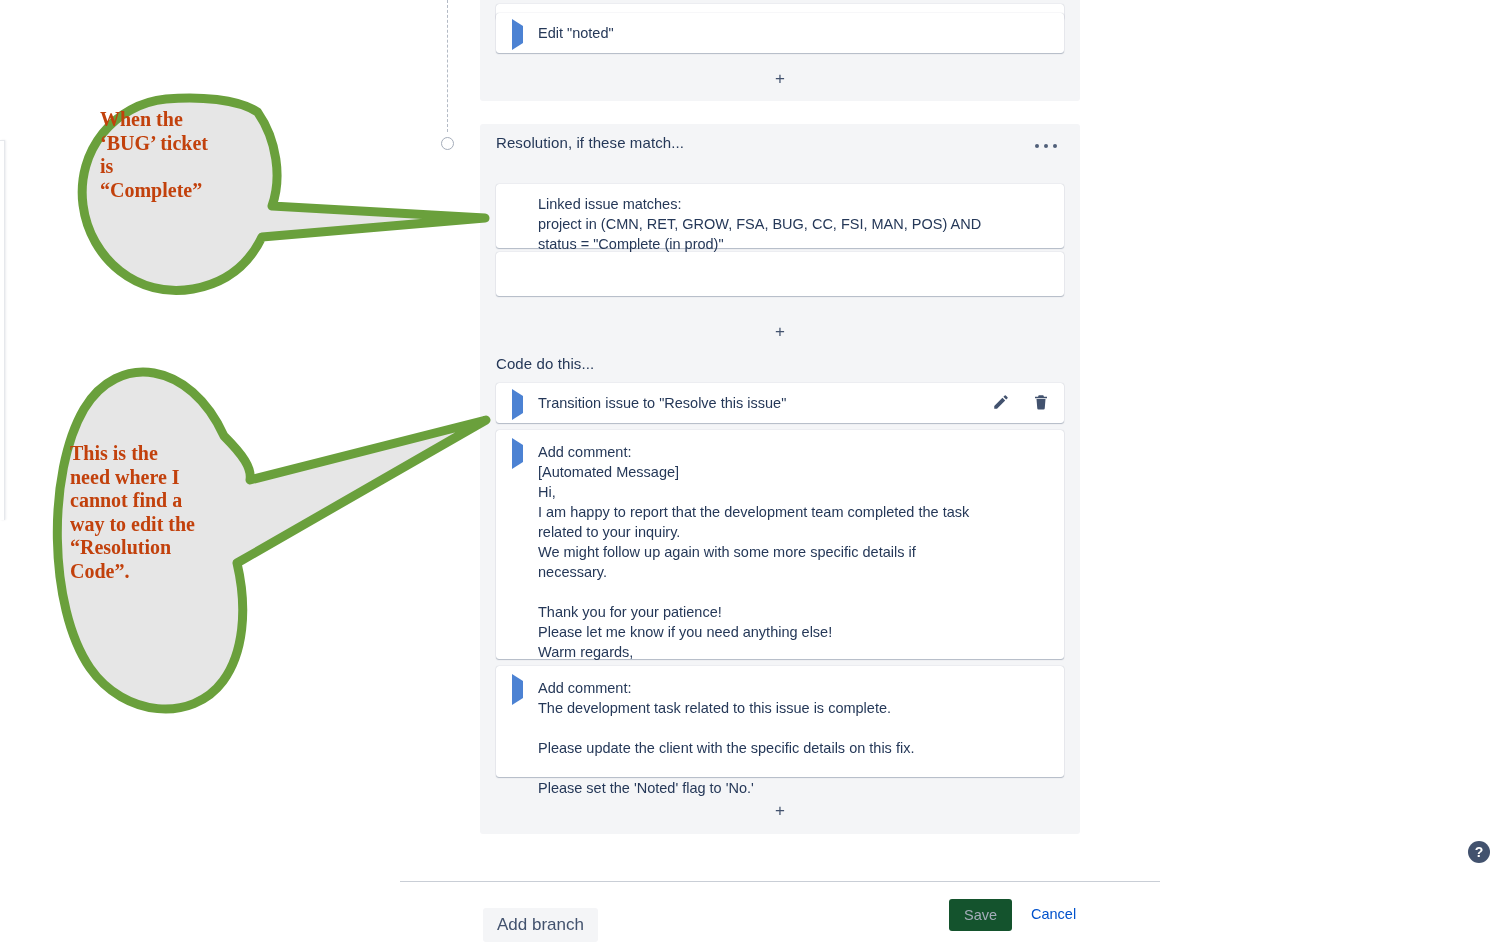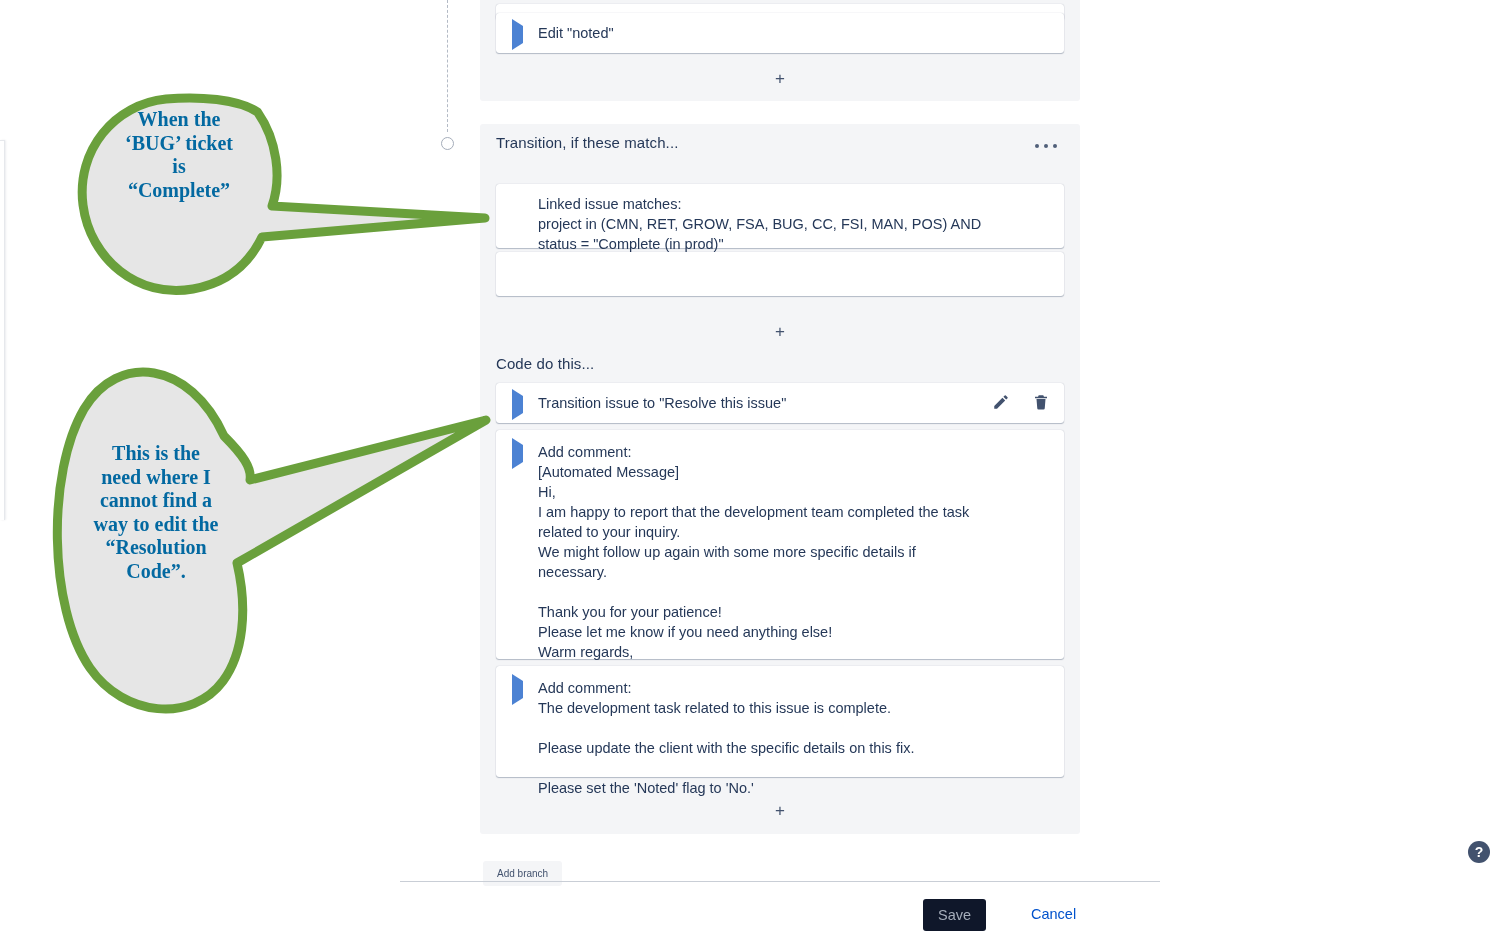--- a/index.html
+++ b/index.html
@@ -94,36 +94,36 @@
 
   
   .plus {
     position:absolute; width:20px; height:20px;
     color:#42526e; font-size:17px; line-height:20px;
     text-align:center; cursor:pointer; font-weight:400;
   }
 
   
   .add-branch {
-    position:absolute; left:483px; top:861px;
+    position:absolute; left:483px; top:908px;
     background:#f4f5f7; border-radius:3px;
     padding:7px 14px 7px 14px;
-    font-size:10px; color:#42526e;
+    font-size:17px; color:#42526e;
     cursor:pointer; white-space:nowrap;
   }
 
   
   .footer-divider {
     position:absolute; left:400px; top:881px; width:760px; height:1px;
     background:#c9ced6;
   }
   .save-btn {
-    position:absolute; left:923px; top:899px;
+    position:absolute; left:949px; top:899px;
     width:63px; height:32px; border:none; border-radius:3px;
-    background:#0f172a; color:#a5adba;
+    background:#14532d; color:#a5adba;
     font-size:14.5px; font-family:inherit; cursor:default;
   }
   .cancel-link {
     position:absolute; left:1023px; top:906px;
     font-size:14.5px; color:#0052cc; cursor:pointer;margin-left:8px;
   }
 
   
   .help-btn {
     position:absolute; left:1468px; top:841px;
@@ -134,22 +134,21 @@
     cursor:pointer;
   }
 
   
   .callout-svg { position:absolute; left:0; top:0; width:1504px; height:945px;
                  pointer-events:none; }
   .callout-text {
     position:absolute;
     font-family:"Liberation Serif", serif;
     font-weight:bold;
-    color:#0369a1;
-    text-align:center;
+    color:#c2410c;
     line-height:1.18;
     white-space:pre-line;
     pointer-events:none;
   }
   #callout-text-1 { left:100px; top:108px;  width:158px; font-size:20px; }
   #callout-text-2 { left:70px;  top:442px;  width:172px; font-size:20px; }
 </style>
 </head>
 <body>
 
@@ -171,21 +170,21 @@
         </span>
         <span class="card-text">Edit "noted"</span>
       </div>
     </div>
 
     <div class="plus" style="left:290px; top:109px;">+</div>
   </div>
 
   <div class="panel" id="panel-main">
 
-    <div class="panel-title" style="left:16px; top:10px;">Transition, if these match...</div>
+    <div class="panel-title" style="left:16px; top:10px;">Resolution, if these match...</div>
 
     <div class="ellipsis-btn" style="left:551px; top:10px;">
       <i></i>
         <i></i>
         <i></i>
     </div>
 
     <div class="card" style="left:16px; top:60px; width:568px; height:64px;">
       <div class="card-inner">
         <span class="card-icon">

